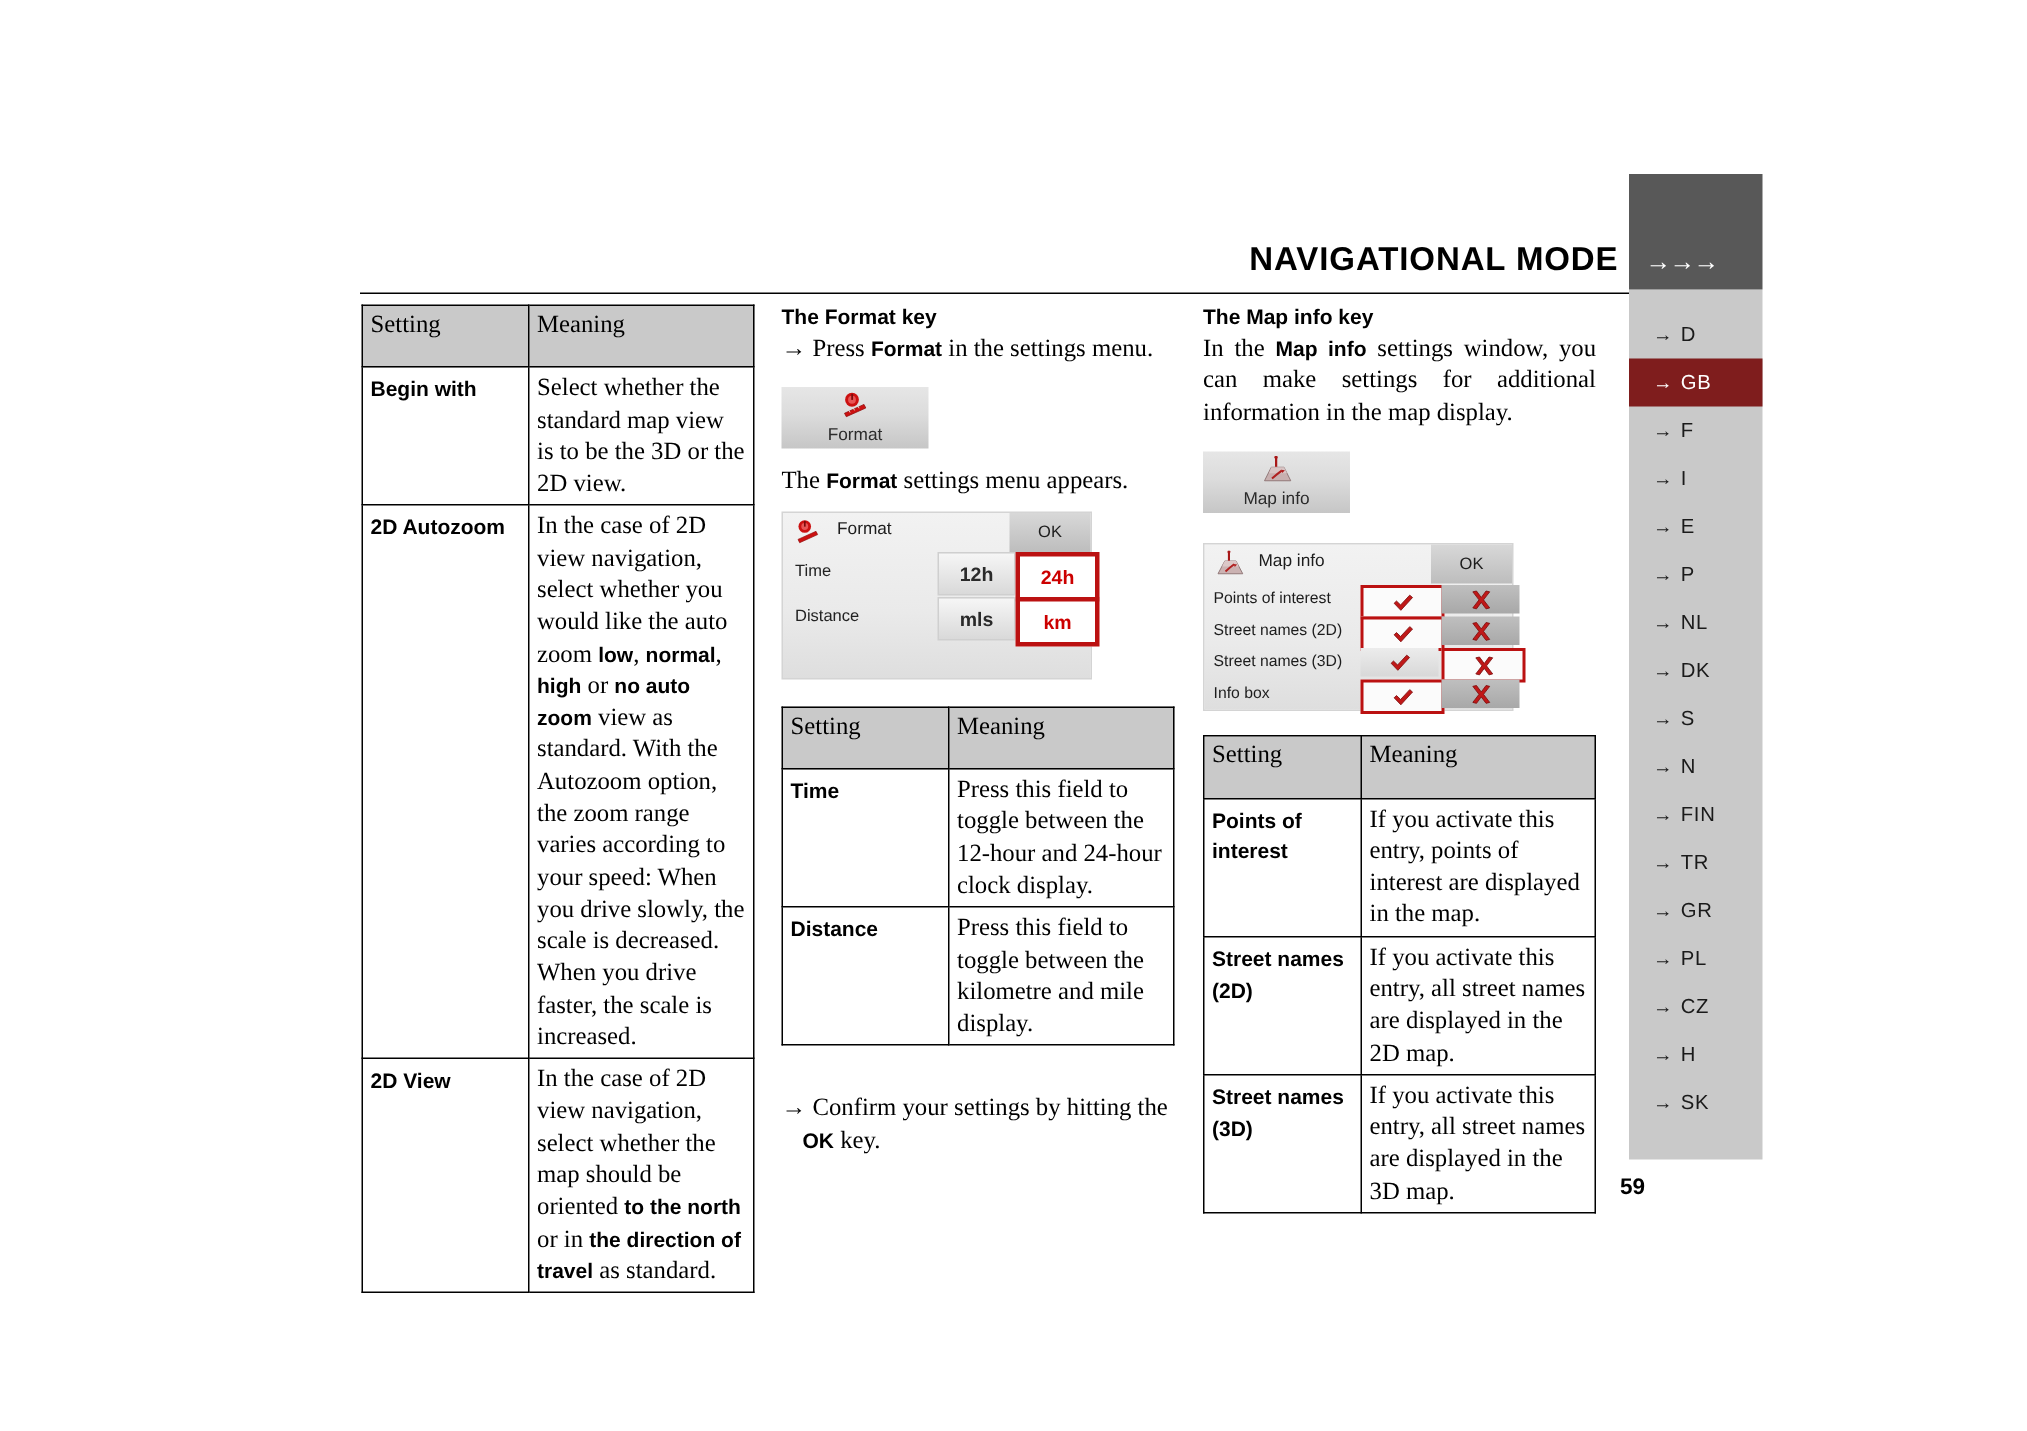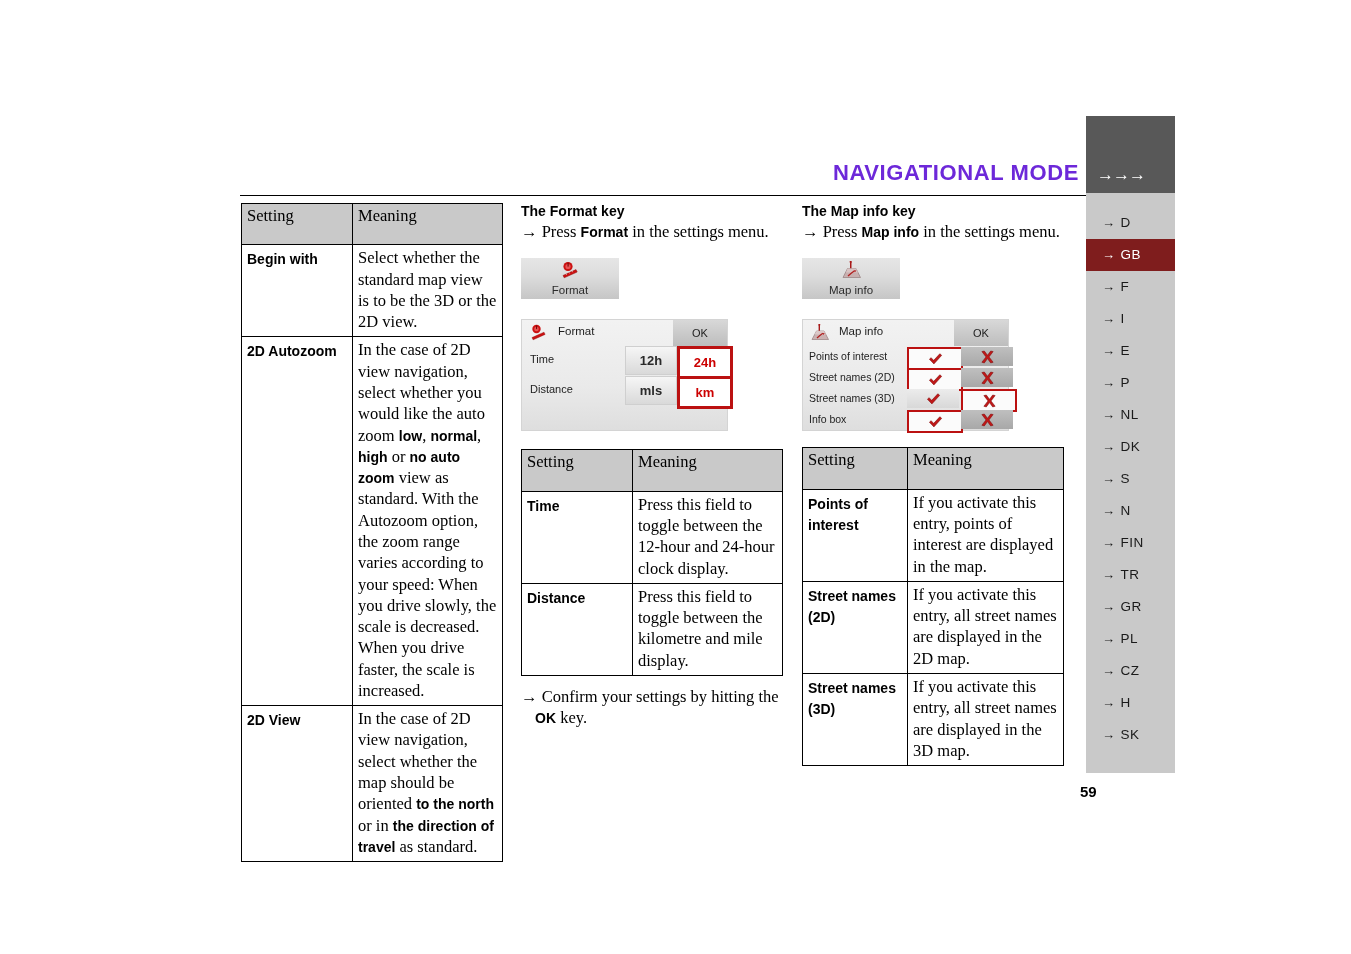--- a/index.html
+++ b/index.html
@@ -25,21 +25,21 @@
     height: 42px;
   }
   .header-title {
     position: absolute;
     right: 96px;
     bottom: 6px;
     font-family: "Liberation Sans", sans-serif;
     font-weight: bold;
     font-size: 22px;
     letter-spacing: 0.6px;
-    color: #6d28d9;
+    color: #000000;
     white-space: nowrap;
   }
   .header-rule {
     position: absolute;
     left: 240px;
     top: 195px;
     width: 846px;
     height: 1px;
     background: #000;
   }
@@ -164,20 +164,21 @@
     font-weight: bold;
   }
   .arrow-line {
     font-size: 16.5px;
     line-height: 1.30;
     margin: 0;
   }
   .arrow-line.indent {
     padding-left: 14px;
     text-indent: -14px;
+    margin-top: 20px;
   }
   .spacer-10 { height: 10px; }
   .spacer-14 { height: 14px; }
   .spacer-16 { height: 16px; }
   .spacer-18 { height: 18px; }
 
   
   .devkey {
     width: 98px;
     height: 41px;
@@ -391,20 +392,21 @@
       <circle cx="11" cy="5.5" r="4.6" fill="#cc1111"></circle>
       <circle cx="11" cy="5.5" r="2.6" fill="#e85555"></circle>
       <rect x="10.5" y="1.6" width="1.2" height="4" fill="#7a0c0c"></rect>
       <path d="M6 14.5 L19 8.6 L20.2 11 L7.2 16.8 Z" fill="#cc1111" stroke="#8f0d0d" stroke-width="0.5"></path>
       <path d="M9 12.6 l0.7 1.4 M12 11.2 l0.7 1.4 M15 9.8 l0.7 1.4" stroke="#ffffff" stroke-width="0.5"></path>
     </svg>
     <div class="klabel">Format</div>
   </div>
 
   <div class="spacer-10"></div>
+  <p class="body"><span>The </span><b>Format</b><span> settings menu appears.</span></p>
   <div class="spacer-10"></div>
 
   <div class="panel panel-format">
     <div class="p-title-row">
       <svg class="p-title-icon" viewBox="0 0 22 18">
         <circle cx="8.5" cy="5" r="4.2" fill="#cc1111"></circle>
         <circle cx="8.5" cy="5" r="2.3" fill="#e85555"></circle>
         <rect x="8" y="1.3" width="1.1" height="3.8" fill="#7a0c0c"></rect>
         <path d="M4 13.6 L16 8.2 L17.1 10.4 L5.1 15.8 Z" fill="#cc1111" stroke="#8f0d0d" stroke-width="0.45"></path>
       </svg>
@@ -442,21 +444,21 @@
         <td class="mean">Press this field to toggle between the kilometre and mile display.</td>
       </tr>
     </tbody>
   </table>
   <div class="spacer-10"></div>
   <div class="arrow-line indent"><span>→ Confirm your settings by hitting the </span><b>OK</b><span> key.</span></div>
 </div>
 
 <div class="col col-3">
   <div class="sub-head">The Map info key</div>
-  <div class="arrow-line"><span>→ Press </span><b>Map info</b><span> in the settings menu.</span></div>
+  <p class="body"><span>In the </span><b>Map info</b><span> settings window, you can make settings for additional information in the map display.</span></p>
   <div class="spacer-14"></div>
 
   <div class="devkey">
     <svg class="kicon" viewBox="0 0 26 18">
       <path d="M5 16.5 L9.5 7.5 L18 7.5 L22.5 16.5 Z" fill="#c8b0b0" stroke="#8a7070" stroke-width="0.6"></path>
       <path d="M9.5 7.5 L18 7.5 L20 11.5 L8 11.5 Z" fill="#d8c4c4"></path>
       <path d="M10 15 q3.5 -3 6.5 -5.2" stroke="#b02020" stroke-width="1.4" fill="none"></path>
       <path d="M16 9.2 l2.6 0.3 l-1.7 1.8 Z" fill="#b02020"></path>
       <rect x="12" y="1.2" width="1.5" height="6" fill="#a81818"></rect>
       <circle cx="12.7" cy="0.9" r="1.1" fill="#a81818"></circle>

